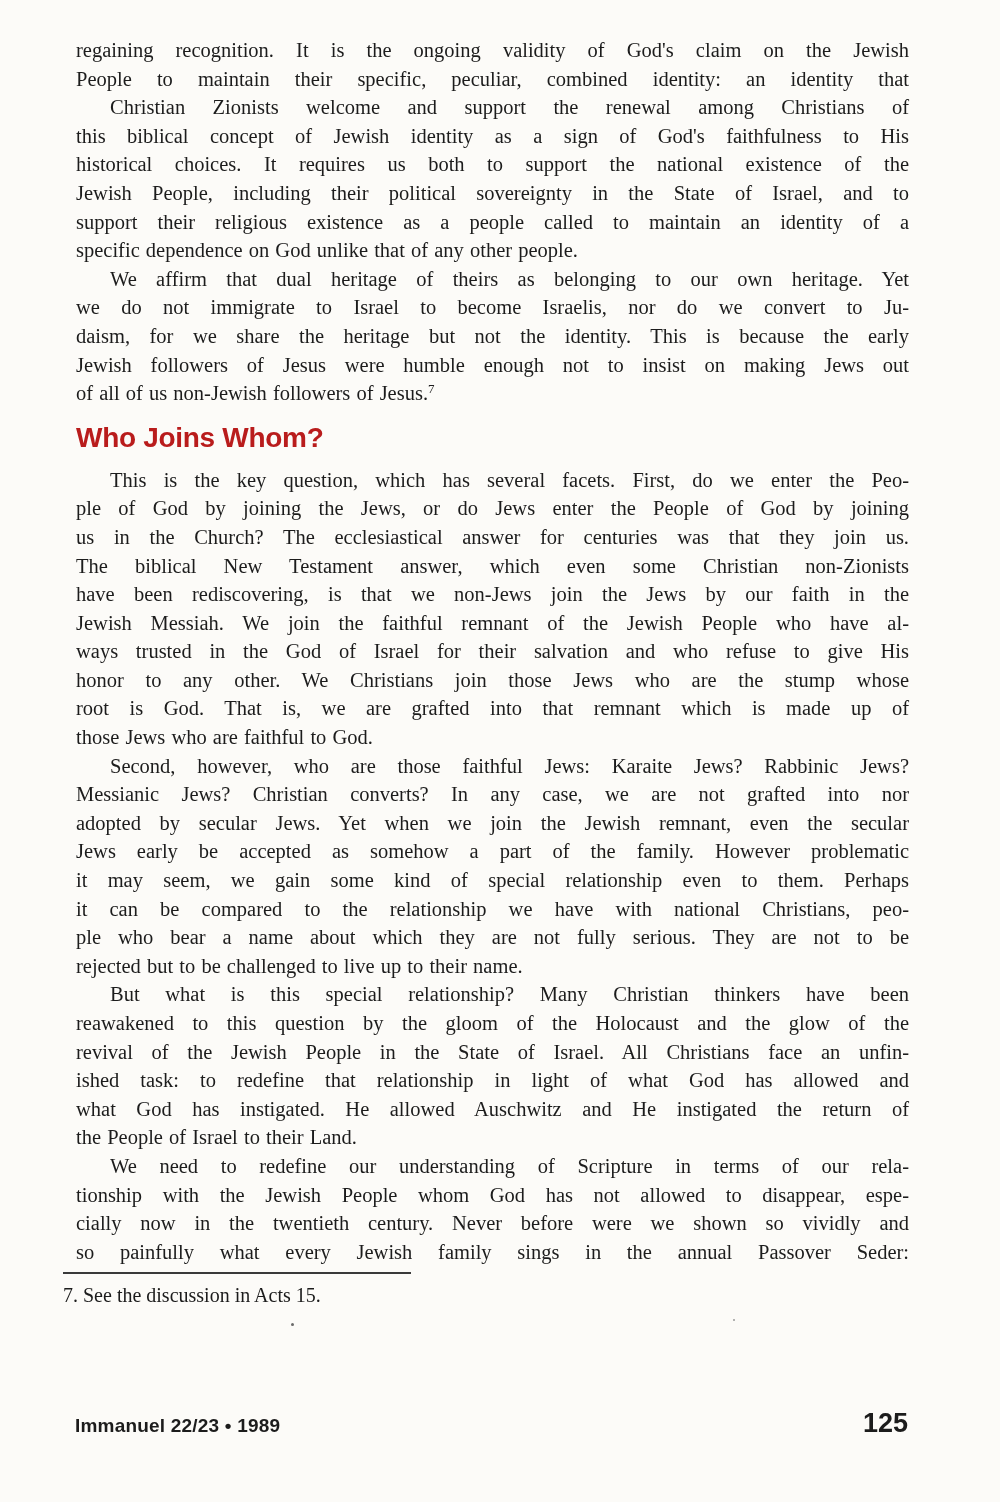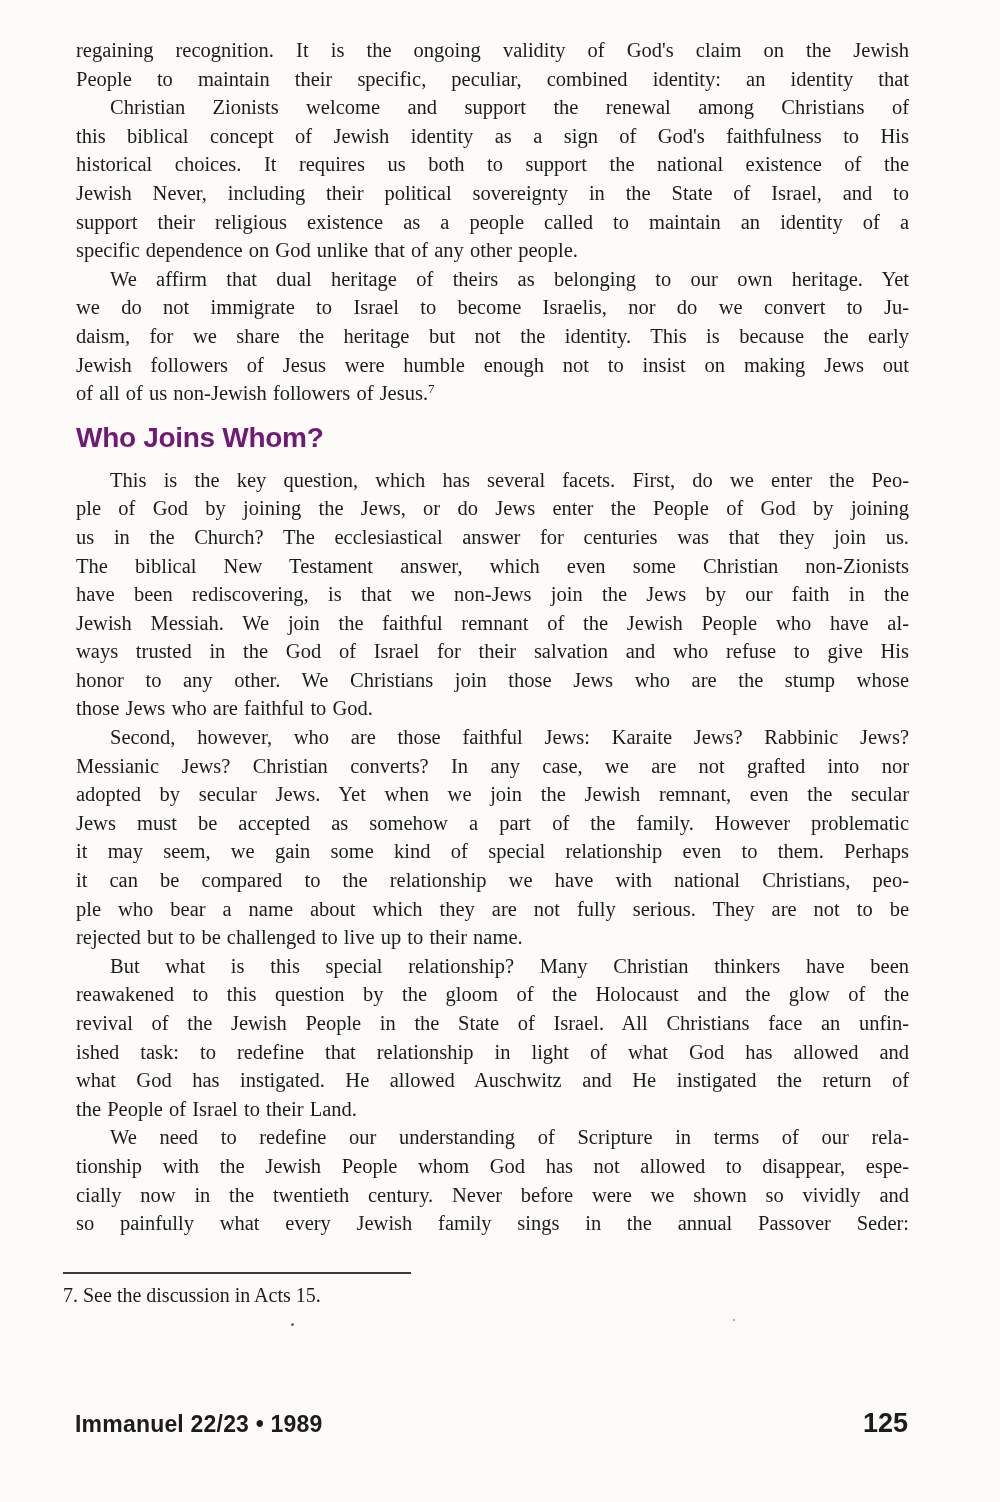--- a/index.html
+++ b/index.html
@@ -38,21 +38,21 @@
   sup.fnref {
     font-size: 13px;
     line-height: 0;
     vertical-align: 7px;
   }
   h2.section-heading {
     font-family: "Liberation Sans", sans-serif;
     font-weight: bold;
     font-size: 28px;
     letter-spacing: -0.3px;
-    color: #701a75;
+    color: #b91c1c;
     margin: 13px 0 11px 0;
     line-height: 34px;
   }
   .footnote-block {
     position: absolute;
     left: 63px;
     top: 1272px;
     width: 833px;
   }
   .footnote-rule {
@@ -69,21 +69,21 @@
   .footer {
     position: absolute;
     left: 75px;
     top: 1408px;
     width: 833px;
     display: flex;
     justify-content: space-between;
     align-items: baseline;
     font-family: "Liberation Sans", sans-serif;
   }
-  .footer .journal { font-size: 23px; font-weight: bold; letter-spacing: 0.2px; }
+  .footer .journal { font-size: 19px; font-weight: bold; letter-spacing: 0.2px; }
   .footer .pagenum { font-size: 27px; font-weight: bold; }
   .speck {
     position: absolute;
     background: #6a6a6a;
     border-radius: 50%;
   }
   .speck.s1 { left: 291px; top: 1323px; width: 3px; height: 3px; }
   .speck.s2 { left: 733px; top: 1319px; width: 2px; height: 2px; background: #9a9a9a; }
 </style>
 </head>
@@ -93,48 +93,49 @@
 
   <div class="article" id="article">
       <div class="para">
         <div class="line">regaining recognition. It is the ongoing validity of God's claim on the Jewish</div>
         <div class="line">People to maintain their specific, peculiar, combined identity: an identity that</div>
       </div>
       <div class="para indent">
         <div class="line">Christian Zionists welcome and support the renewal among Christians of</div>
         <div class="line">this biblical concept of Jewish identity as a sign of God's faithfulness to His</div>
         <div class="line">historical choices. It requires us both to support the national existence of the</div>
-        <div class="line">Jewish Never, including their political sovereignty in the State of Israel, and to</div>
+        <div class="line">Jewish People, including their political sovereignty in the State of Israel, and to</div>
         <div class="line">support their religious existence as a people called to maintain an identity of a</div>
         <div class="line final">specific dependence on God unlike that of any other people.</div>
       </div>
       <div class="para indent">
         <div class="line">We affirm that dual heritage of theirs as belonging to our own heritage. Yet</div>
         <div class="line">we do not immigrate to Israel to become Israelis, nor do we convert to Ju-</div>
         <div class="line">daism, for we share the heritage but not the identity. This is because the early</div>
         <div class="line">Jewish followers of Jesus were humble enough not to insist on making Jews out</div>
         <div class="line final"><span>of all of us non-Jewish followers of Jesus.</span><sup class="fnref">7</sup></div>
       </div>
       <h2 class="section-heading">Who Joins Whom?</h2>
       <div class="para indent">
         <div class="line">This is the key question, which has several facets. First, do we enter the Peo-</div>
         <div class="line">ple of God by joining the Jews, or do Jews enter the People of God by joining</div>
         <div class="line">us in the Church? The ecclesiastical answer for centuries was that they join us.</div>
         <div class="line">The biblical New Testament answer, which even some Christian non-Zionists</div>
         <div class="line">have been rediscovering, is that we non-Jews join the Jews by our faith in the</div>
         <div class="line">Jewish Messiah. We join the faithful remnant of the Jewish People who have al-</div>
         <div class="line">ways trusted in the God of Israel for their salvation and who refuse to give His</div>
         <div class="line">honor to any other. We Christians join those Jews who are the stump whose</div>
+        <div class="line">root is God. That is, we are grafted into that remnant which is made up of</div>
         <div class="line final">those Jews who are faithful to God.</div>
       </div>
       <div class="para indent">
         <div class="line">Second, however, who are those faithful Jews: Karaite Jews? Rabbinic Jews?</div>
         <div class="line">Messianic Jews? Christian converts? In any case, we are not grafted into nor</div>
         <div class="line">adopted by secular Jews. Yet when we join the Jewish remnant, even the secular</div>
-        <div class="line">Jews must be accepted as somehow a part of the family. However problematic</div>
+        <div class="line">Jews early be accepted as somehow a part of the family. However problematic</div>
         <div class="line">it may seem, we gain some kind of special relationship even to them. Perhaps</div>
         <div class="line">it can be compared to the relationship we have with national Christians, peo-</div>
         <div class="line">ple who bear a name about which they are not fully serious. They are not to be</div>
         <div class="line final">rejected but to be challenged to live up to their name.</div>
       </div>
       <div class="para indent">
         <div class="line">But what is this special relationship? Many Christian thinkers have been</div>
         <div class="line">reawakened to this question by the gloom of the Holocaust and the glow of the</div>
         <div class="line">revival of the Jewish People in the State of Israel. All Christians face an unfin-</div>
         <div class="line">ished task: to redefine that relationship in light of what God has allowed and</div>

